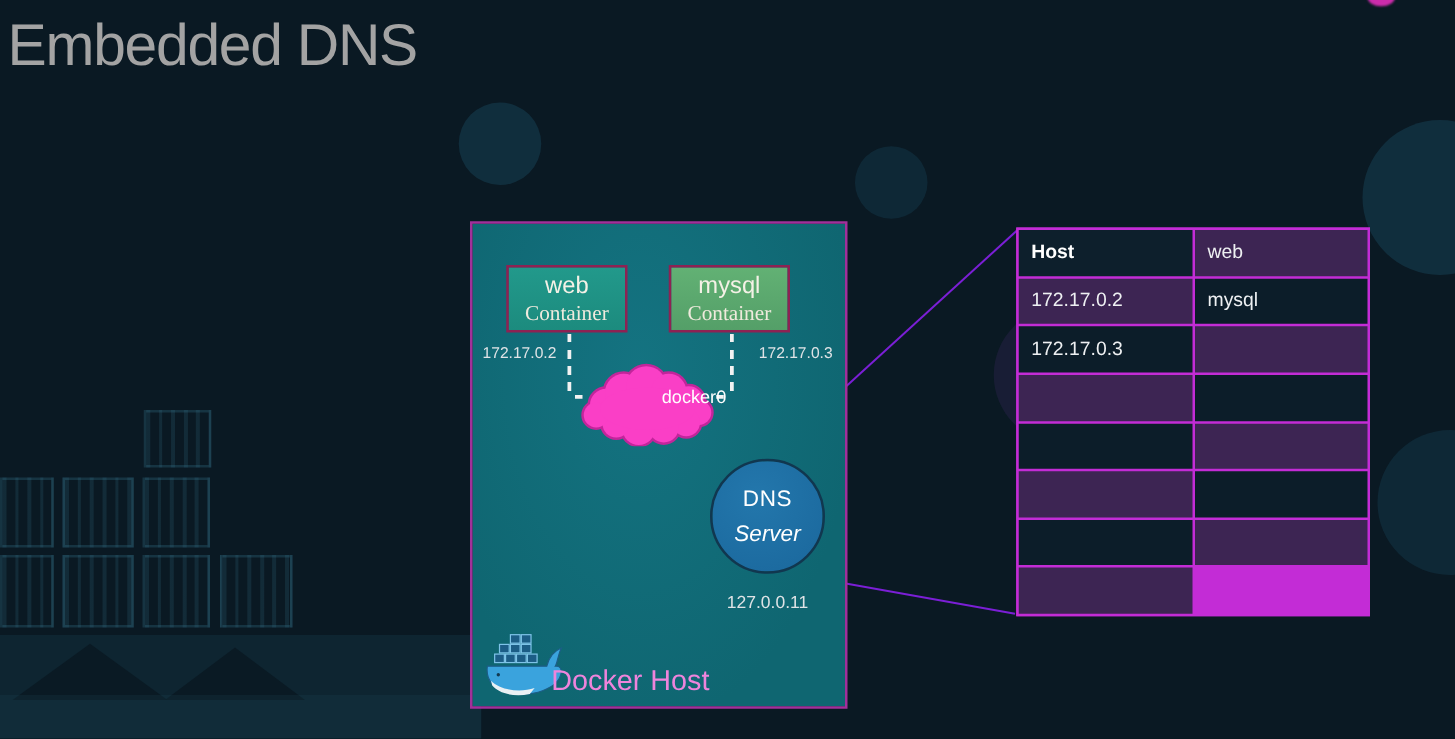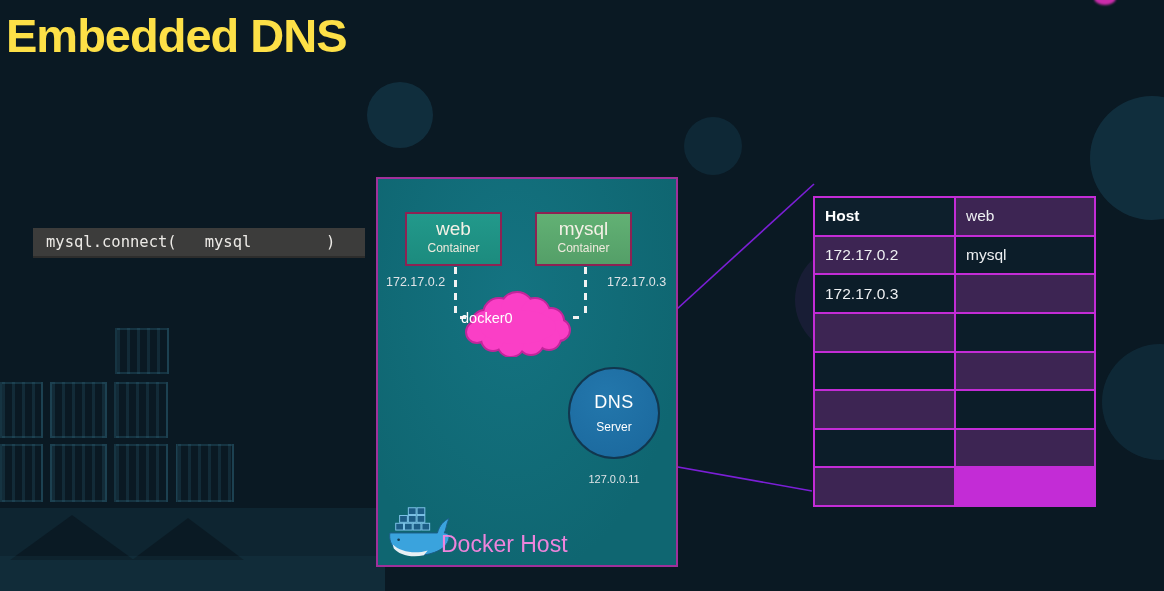--- a/index.html
+++ b/index.html
@@ -25,66 +25,66 @@
   .wave-band{position:absolute;background:rgba(28,75,92,0.26);}
   .wb1{left:0;top:508px;width:385px;height:83px;}
   .wb2{left:0;top:556px;width:385px;height:35px;background:rgba(28,75,92,0.20);}
   .tri{position:absolute;width:0;height:0;border-style:solid;border-color:transparent;}
   .t1{left:10px;top:512px;border-left:62px solid transparent;border-right:62px solid transparent;
       border-bottom:45px solid rgba(9,23,32,0.75);}
   .t2{left:132px;top:515px;border-left:56px solid transparent;border-right:56px solid transparent;
       border-bottom:42px solid rgba(9,23,32,0.75);}
 
   
-  .title{position:absolute;left:6px;top:8px;font-size:47px;font-weight:700;
-         letter-spacing:-1px;color:#fde047;}
+  .title{position:absolute;left:6px;top:8px;font-size:47px;font-weight:400;
+         letter-spacing:-1px;color:#a3a3a3;}
 
   
   .code-box{position:absolute;left:33px;top:228px;width:332px;height:30px;box-sizing:border-box;
             background:#3c3c3b;border-bottom:2px solid #2d2d2c;display:flex;align-items:center;}
   .code-text{font-family:"DejaVu Sans Mono",monospace;font-size:15.5px;color:#eceae6;
              white-space:pre;padding-left:13px;}
 
   
   .host-box{position:absolute;left:376px;top:177px;width:302px;height:390px;box-sizing:border-box;
             background:radial-gradient(ellipse at 45% 30%, #147381 0%, #0f6671 75%);
             border:2px solid #a1309a;}
   .container-box{position:absolute;top:33px;width:97px;height:54px;box-sizing:border-box;
                  border:2px solid #8d2253;text-align:center;color:#f4f1e6;}
   .container-web{left:27px;background:linear-gradient(#22998b,#1c8b7e);}
   .container-mysql{left:157px;background:linear-gradient(#62b174,#549f68);}
   .container-name{font-size:19px;line-height:1.25;margin-top:3px;}
-  .container-sub{font-size:12px;color:#efeadd;}
+  .container-sub{font-size:17px;color:#efeadd;font-family:Liberation Serif, serif;}
   .ip-label{position:absolute;font-size:12.5px;color:#dfe3e6;}
   .ip-web{left:8px;top:96px;}  .ip-mysql{left:229px;top:96px;}
   .dash-line{position:absolute;width:3px;
              background:repeating-linear-gradient(to bottom,#f2f2f2 0 7px,transparent 7px 13px);}
   .dash-web{left:76px;top:88px;height:52px;}  .dash-mysql{left:206px;top:88px;height:52px;}
   .dash-end{position:absolute;width:6px;height:3px;background:#f2f2f2;}
   .de-web{left:82px;top:137px;}  .de-mysql{left:195px;top:137px;}
   .cloud-wrap{position:absolute;left:83px;top:104px;width:120px;height:74px;}
-  .cloud-label{position:absolute;left:83px;top:131px;width:120px;text-align:left;
+  .cloud-label{position:absolute;left:83px;top:131px;width:120px;text-align:right;
                font-size:14.5px;color:#ffffff;}
   .dns-circle{position:absolute;left:190px;top:188px;width:92px;height:92px;box-sizing:border-box;
               border-radius:50%;background:radial-gradient(circle at 40% 32%,#2377ac,#1a679c);
               border:2px solid #11374f;display:flex;flex-direction:column;align-items:center;
               justify-content:center;color:#fff;}
   .dns-title{font-size:18px;font-weight:normal;letter-spacing:.5px;}
-  .dns-sub{font-size:12px;margin-top:7px;}
+  .dns-sub{font-size:18px;margin-top:7px;font-style:italic;}
   .dns-ip{position:absolute;left:190px;top:294px;width:92px;text-align:center;
-          font-size:11px;color:#dfe3e6;}
+          font-size:14px;color:#dfe3e6;}
   .whale{position:absolute;left:9px;top:326px;width:64px;height:54px;}
   .host-label{position:absolute;left:63px;top:352px;width:180px;
               font-size:23px;color:#ee84dc;}
 
   
   .lines-svg{position:absolute;left:0;top:0;pointer-events:none;}
 
   
-  .dns-table{position:absolute;left:813px;top:196px;width:283px;height:311px;box-sizing:border-box;
+  .dns-table{position:absolute;left:813px;top:182px;width:283px;height:311px;box-sizing:border-box;
              background:#c32cd6;border:2px solid #c32cd6;display:grid;
              grid-template-columns:139px 1fr;grid-template-rows:repeat(8,1fr);gap:2px;}
   .cell{display:flex;align-items:center;padding-left:10px;font-size:15.5px;color:#eef0f2;overflow:hidden;}
   .cell.head{font-weight:bold;color:#ffffff;background:#0d1f2c;}
   .row-dark{background:#0c1d29;}
   .row-purple{background:#3d2553;}
 </style>
 </head>
 <body>
 
@@ -104,23 +104,20 @@
   <div class="sil s6"></div>
   <div class="sil s7"></div>
   <div class="sil s8"></div>
   <div class="wave-band wb1"></div>
   <div class="tri t1"></div>
   <div class="tri t2"></div>
   <div class="wave-band wb2"></div>
 
   <div class="title">Embedded DNS</div>
 
-  <div class="code-box">
-    <span class="code-text">mysql.connect(   mysql        )</span>
-  </div>
 
   <svg class="lines-svg" width="1164" height="591">
     <line x1="620" y1="361" x2="814" y2="184" stroke="#7b1fd6" stroke-width="1.6"></line>
     <line x1="633" y1="459" x2="812" y2="491" stroke="#7b1fd6" stroke-width="1.6"></line>
   </svg>
 
   <div class="host-box">
 
     <div class="container-box container-web">
       <div class="container-name">web</div>

